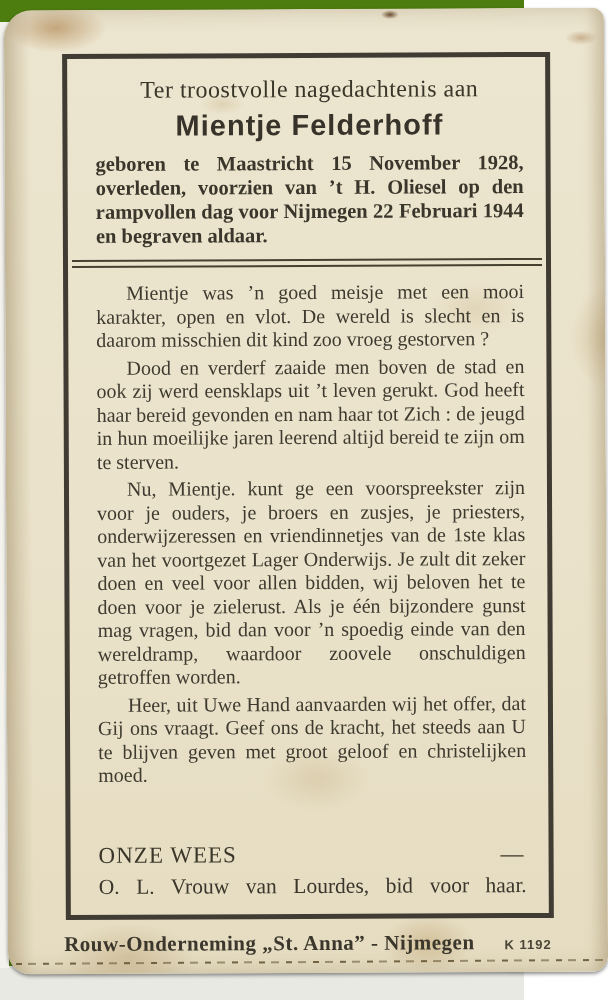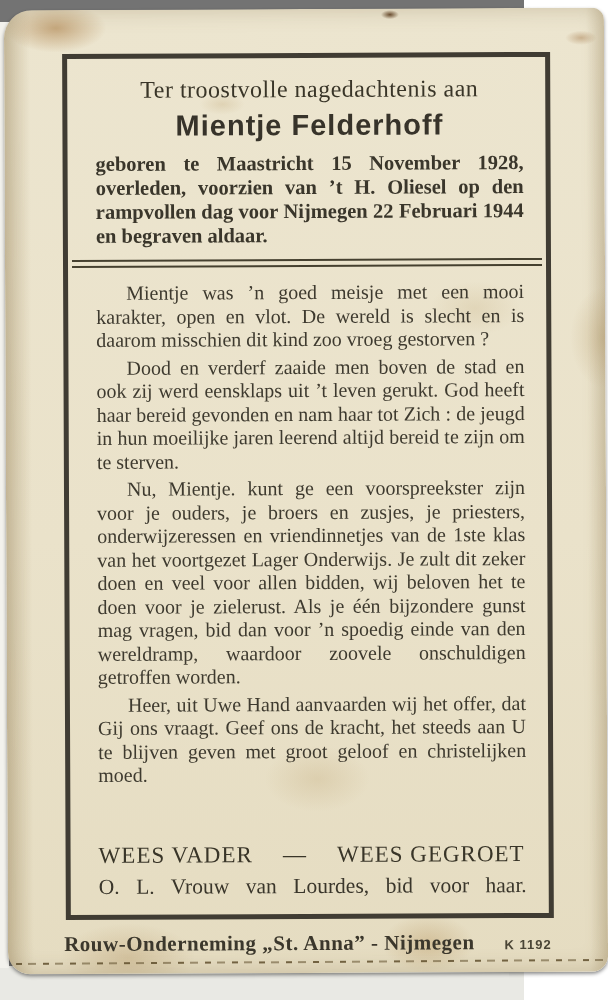--- a/index.html
+++ b/index.html
@@ -2,21 +2,21 @@
 <html lang="nl"><head>
 <meta charset="utf-8">
 <style>
   html,body{margin:0;padding:0;}
   body{
     width:608px;height:1000px;overflow:hidden;
     font-family:"Liberation Serif", serif;
   }
   .scan{
     position:relative;width:524px;height:1000px;
-    background:#737373; 
+    background:#4d7c0f; 
   }
   .bottom-strip{
     position:absolute;left:0;right:0;bottom:0;height:34px;
     background:#e9e9e4;
   }
   .left-sliver{
     position:absolute;left:0;top:22px;width:9px;height:946px;
     background:#f3f2ed;
   }
   
@@ -119,23 +119,22 @@
 
       <p class="para">Mientje was ’n goed meisje met een mooi karakter, open en vlot. De wereld is slecht en is daarom misschien dit kind zoo vroeg gestorven ?</p>
 
       <p class="para">Dood en verderf zaaide men boven de stad en ook zij werd eensklaps uit ’t leven gerukt. God heeft haar bereid gevonden en nam haar tot Zich : de jeugd in hun moeilijke jaren leerend altijd bereid te zijn om te sterven.</p>
 
       <p class="para">Nu, Mientje. kunt ge een voorspreekster zijn voor je ouders, je broers en zusjes, je priesters, onderwijzeressen en vriendinnetjes van de 1ste klas van het voortgezet Lager Onderwijs. Je zult dit zeker doen en veel voor allen bidden, wij beloven het te doen voor je zielerust. Als je één bijzondere gunst mag vragen, bid dan voor ’n spoedig einde van den wereldramp, waardoor zoovele onschuldigen getroffen worden.</p>
 
       <p class="para">Heer, uit Uwe Hand aanvaarden wij het offer, dat Gij ons vraagt. Geef ons de kracht, het steeds aan U te blijven geven met groot geloof en christelijken moed.</p>
 
       <div class="prayers">
-        <span>WEES VADER</span>
+        <span>ONZE WEES</span>
         <span>—</span>
-        <span>WEES GEGROET</span>
       </div>
 
       <div class="invocation">O. L. Vrouw van Lourdes, bid voor haar.</div>
     </div>
 
     <div class="dashed-line"></div>
 
     <div class="footer">
       <span class="publisher">Rouw-Onderneming „St. Anna” - Nijmegen</span>
       <span class="print-code">K 1192</span>

